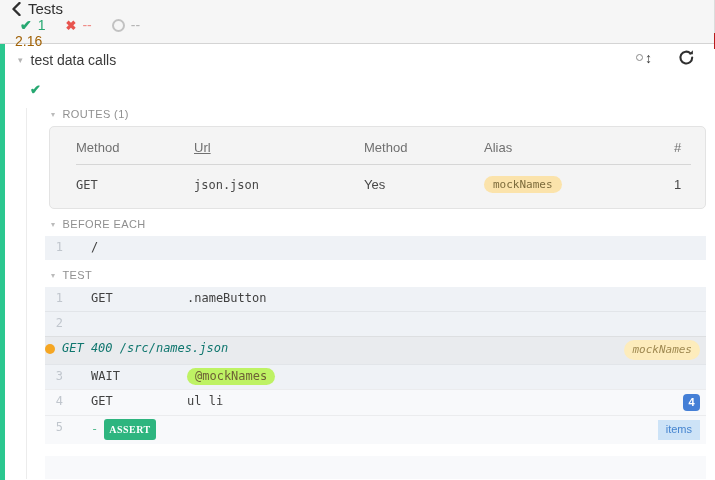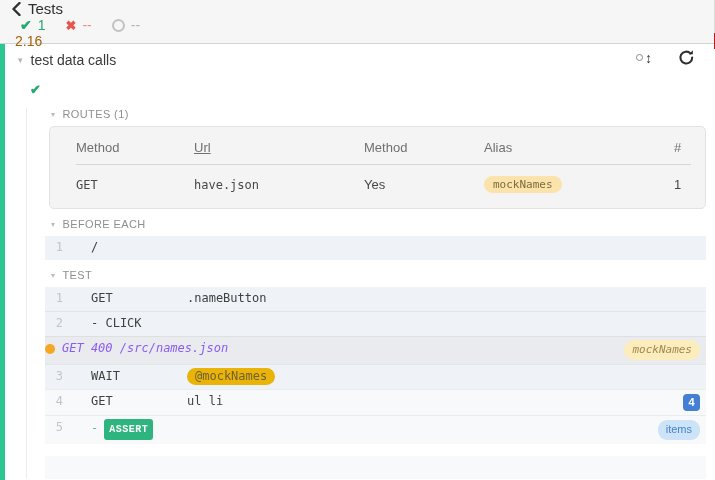--- a/index.html
+++ b/index.html
@@ -140,53 +140,53 @@
   .cmd-num {
     flex: 0 0 18px; text-align: right;
     color: #c0c6cd; margin-right: 28px;
   }
   .cmd-method { flex: 0 0 96px; color: #414141; white-space: pre; }
   .cmd-msg { flex: 1; min-width: 0; color: #414141; }
   .cmd-msg.assert-msg { max-width: 368px; line-height: 21px; }
   .part-a { color: #26a871; }
   .part-ab { color: #26a871; font-weight: bold; }
   .part-alias {
-    background: #eab308; color: #6e6036;
+    background: #bef264; color: #6e6036;
     border-radius: 10px; padding: 1px 8px 2px 8px;
   }
   .dash { color: #59bd92; margin-right: 6px; }
   .assert-chip {
     display: inline-block; background: #2eb57f; color: #ffffff;
     font-size: 10px; font-weight: bold; letter-spacing: .5px;
     padding: 2px 5px; border-radius: 3px;
-    font-family: Liberation Mono, monospace;
+    font-family: Liberation Serif, serif;
   }
   .event-label {
     flex: 0 0 146px; padding-left: 34px;
     font-style: italic; color: #8f8f8f;
   }
-  .event-text { font-style: italic; color: #8b5cf6; }
+  .event-text { font-style: italic; color: #0f766e; }
   .xhr-dot {
     width: 10px; height: 10px; border-radius: 50%;
     background: #f5a623; display: inline-block;
     margin-right: 7px; flex: 0 0 auto; margin-top: 4px;
   }
   .count-badge {
     margin-left: auto; flex: 0 0 auto;
     background: #447fd6; color: #fff;
     min-width: 17px; height: 17px; line-height: 17px;
     border-radius: 4px; text-align: center;
     font-size: 11px; font-weight: bold;
     font-family: "Liberation Sans", sans-serif;
     padding: 0 3px; margin-top: 1px;
   }
   .items-pill {
     margin-left: auto; flex: 0 0 auto;
     background: #cde3f7; color: #4584cf;
-    border-radius: 9px; padding: 1px 8px 2px 8px;
+    border-radius: 0; padding: 1px 8px 2px 8px;
     font-size: 11px;
     font-family: "Liberation Sans", sans-serif;
     margin-top: 1px;
   }
   .event-alias {
     margin-left: auto; flex: 0 0 auto;
     background: #fdecbc; color: #a08a52;
     font-style: italic;
     border-radius: 10px; padding: 1px 8px 2px 8px;
     font-size: 11px;
@@ -255,21 +255,21 @@
           <th class="col-method">Method</th>
           <th class="col-url">Url</th>
           <th class="col-stubbed">Method</th>
           <th class="col-alias">Alias</th>
           <th>#</th>
         </tr>
       </thead>
       <tbody>
           <tr class="route-row">
             <td class="cell-mono">GET</td>
-            <td class="cell-mono">have.json</td>
+            <td class="cell-mono">json.json</td>
             <td>Yes</td>
             <td><span class="alias-badge">mockNames</span></td>
             <td>1</td>
           </tr>
         </tbody>
     </table>
   </div>
 
   <div class="sec-head">
     <span class="tri">▾</span>
@@ -287,21 +287,20 @@
     <span>TEST</span>
   </div>
   <div class="cmd-block">
       <div class="cmd-row tone-tint">
         <span class="cmd-num">1</span>
         <span class="cmd-method">GET</span>
         <div class="cmd-msg"><span>.nameButton</span></div>
       </div>
       <div class="cmd-row tone-tint">
         <span class="cmd-num">2</span>
-        <span class="cmd-method">- CLICK</span>
         <div class="cmd-msg"></div>
       </div>
       <div class="cmd-row tone-event">
         <span class="xhr-dot"></span>
         <div class="cmd-msg"><span class="event-text">GET 400 /src/names.json</span></div>
         <span class="event-alias">mockNames</span>
       </div>
       <div class="cmd-row tone-tint">
         <span class="cmd-num">3</span>
         <span class="cmd-method">WAIT</span>

